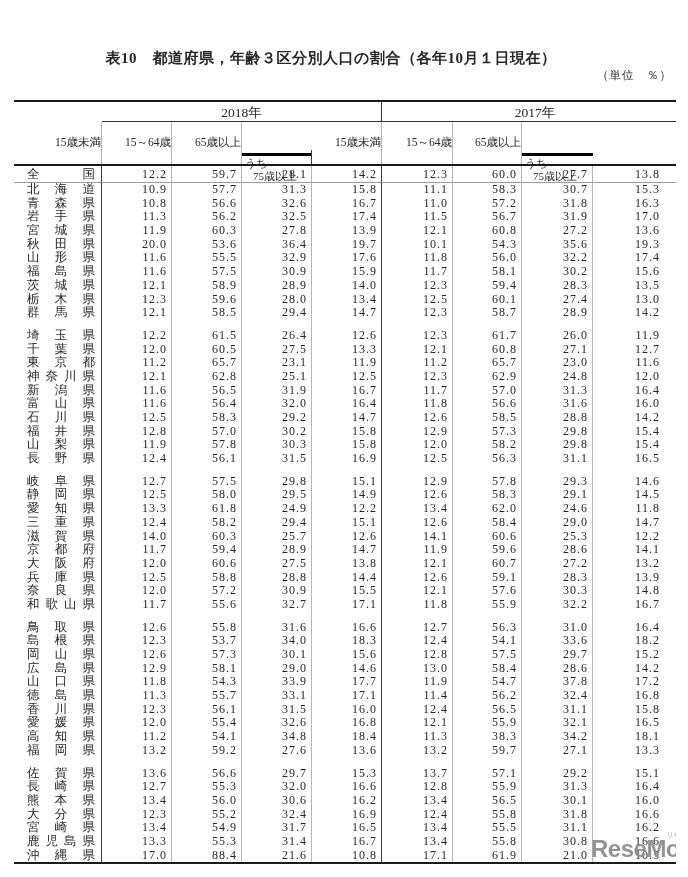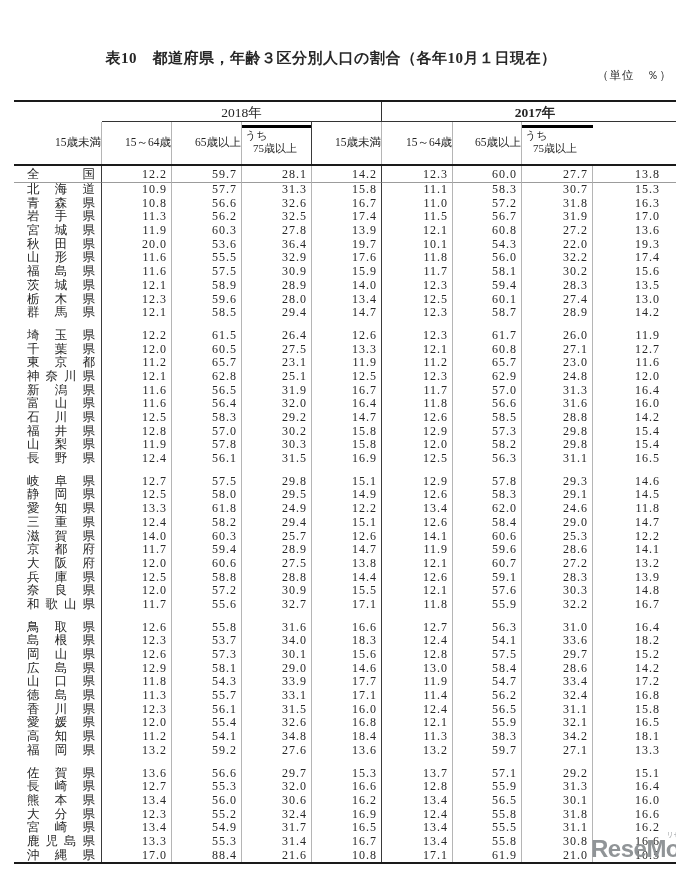--- a/index.html
+++ b/index.html
@@ -14,26 +14,26 @@
   }
   .unit{position:absolute;top:68px;right:4px;font-size:11.5px;letter-spacing:1px;}
   .table{position:absolute;left:14px;top:100px;width:674px;}
   .grid{display:grid;grid-template-columns:88px 70px 70px 70px 70px 71px 69px 71px 95px;}
   .thead{border-top:2px solid #1a1a1a;border-bottom:2px solid #1a1a1a;grid-template-rows:20px 42px;}
   .hc{box-sizing:border-box;}
   .pref-h{
     grid-row:1/3;border-right:1px solid #333;display:flex;align-items:center;
     justify-content:center;font-size:13.5px;letter-spacing:2px;
   }
-  .year{font-size:13.5px;text-align:center;line-height:21px;border-bottom:1px solid #333;font-weight:bold;}
+  .year{font-size:13.5px;text-align:center;line-height:21px;border-bottom:1px solid #333;}
   .year.y2018{grid-column:2/6;font-weight:normal;border-right:1px solid #333;}
   .year.y2017{grid-column:6/10;}
   .sub{font-size:11.5px;text-align:right;padding-top:13px;}
   .uchi{
-    position:relative;text-align:left;padding:7px 0 0 3px;font-size:11px;line-height:13px;
+    position:relative;text-align:left;padding:7px 0 0 3px;font-size:11px;line-height:13px;margin-top:28px;
   }
   .uchi::before{content:"";position:absolute;left:0;right:0;top:3px;height:3px;background:#000;}
   .uchi .l2{display:block;margin-left:8px;}
   .bDark{border-right:1px solid #3a3a3a;}
   .bGray{border-right:1px solid #b5b5b5;}
   .tbody{border-bottom:2px solid #1a1a1a;}
   .row{height:13.7px;}
   .row.national{height:17px;}
   .row.national .cell{border-bottom:1px solid #9c9c9c;line-height:16px;}
   .row.spacer{height:9px;}
@@ -160,21 +160,21 @@
             <span>秋</span>
             <span>田</span>
             <span>県</span>
           </div>
           <div class="cell num bGray">20.0</div>
           <div class="cell num bGray">53.6</div>
           <div class="cell num bGray">36.4</div>
           <div class="cell num bDark">19.7</div>
           <div class="cell num bGray">10.1</div>
           <div class="cell num bGray">54.3</div>
-          <div class="cell num bGray">22.0</div>
+          <div class="cell num bGray">35.6</div>
           <div class="cell num last">19.3</div>
         </div>
         <div class="grid row">
           <div class="cell pref bDark">
             <span>山</span>
             <span>形</span>
             <span>県</span>
           </div>
           <div class="cell num bGray">11.6</div>
           <div class="cell num bGray">55.5</div>
@@ -645,21 +645,21 @@
             <span>山</span>
             <span>口</span>
             <span>県</span>
           </div>
           <div class="cell num bGray">11.8</div>
           <div class="cell num bGray">54.3</div>
           <div class="cell num bGray">33.9</div>
           <div class="cell num bDark">17.7</div>
           <div class="cell num bGray">11.9</div>
           <div class="cell num bGray">54.7</div>
-          <div class="cell num bGray">33.4</div>
+          <div class="cell num bGray">37.8</div>
           <div class="cell num last">17.2</div>
         </div>
         <div class="grid row">
           <div class="cell pref bDark">
             <span>徳</span>
             <span>島</span>
             <span>県</span>
           </div>
           <div class="cell num bGray">11.3</div>
           <div class="cell num bGray">55.7</div>

